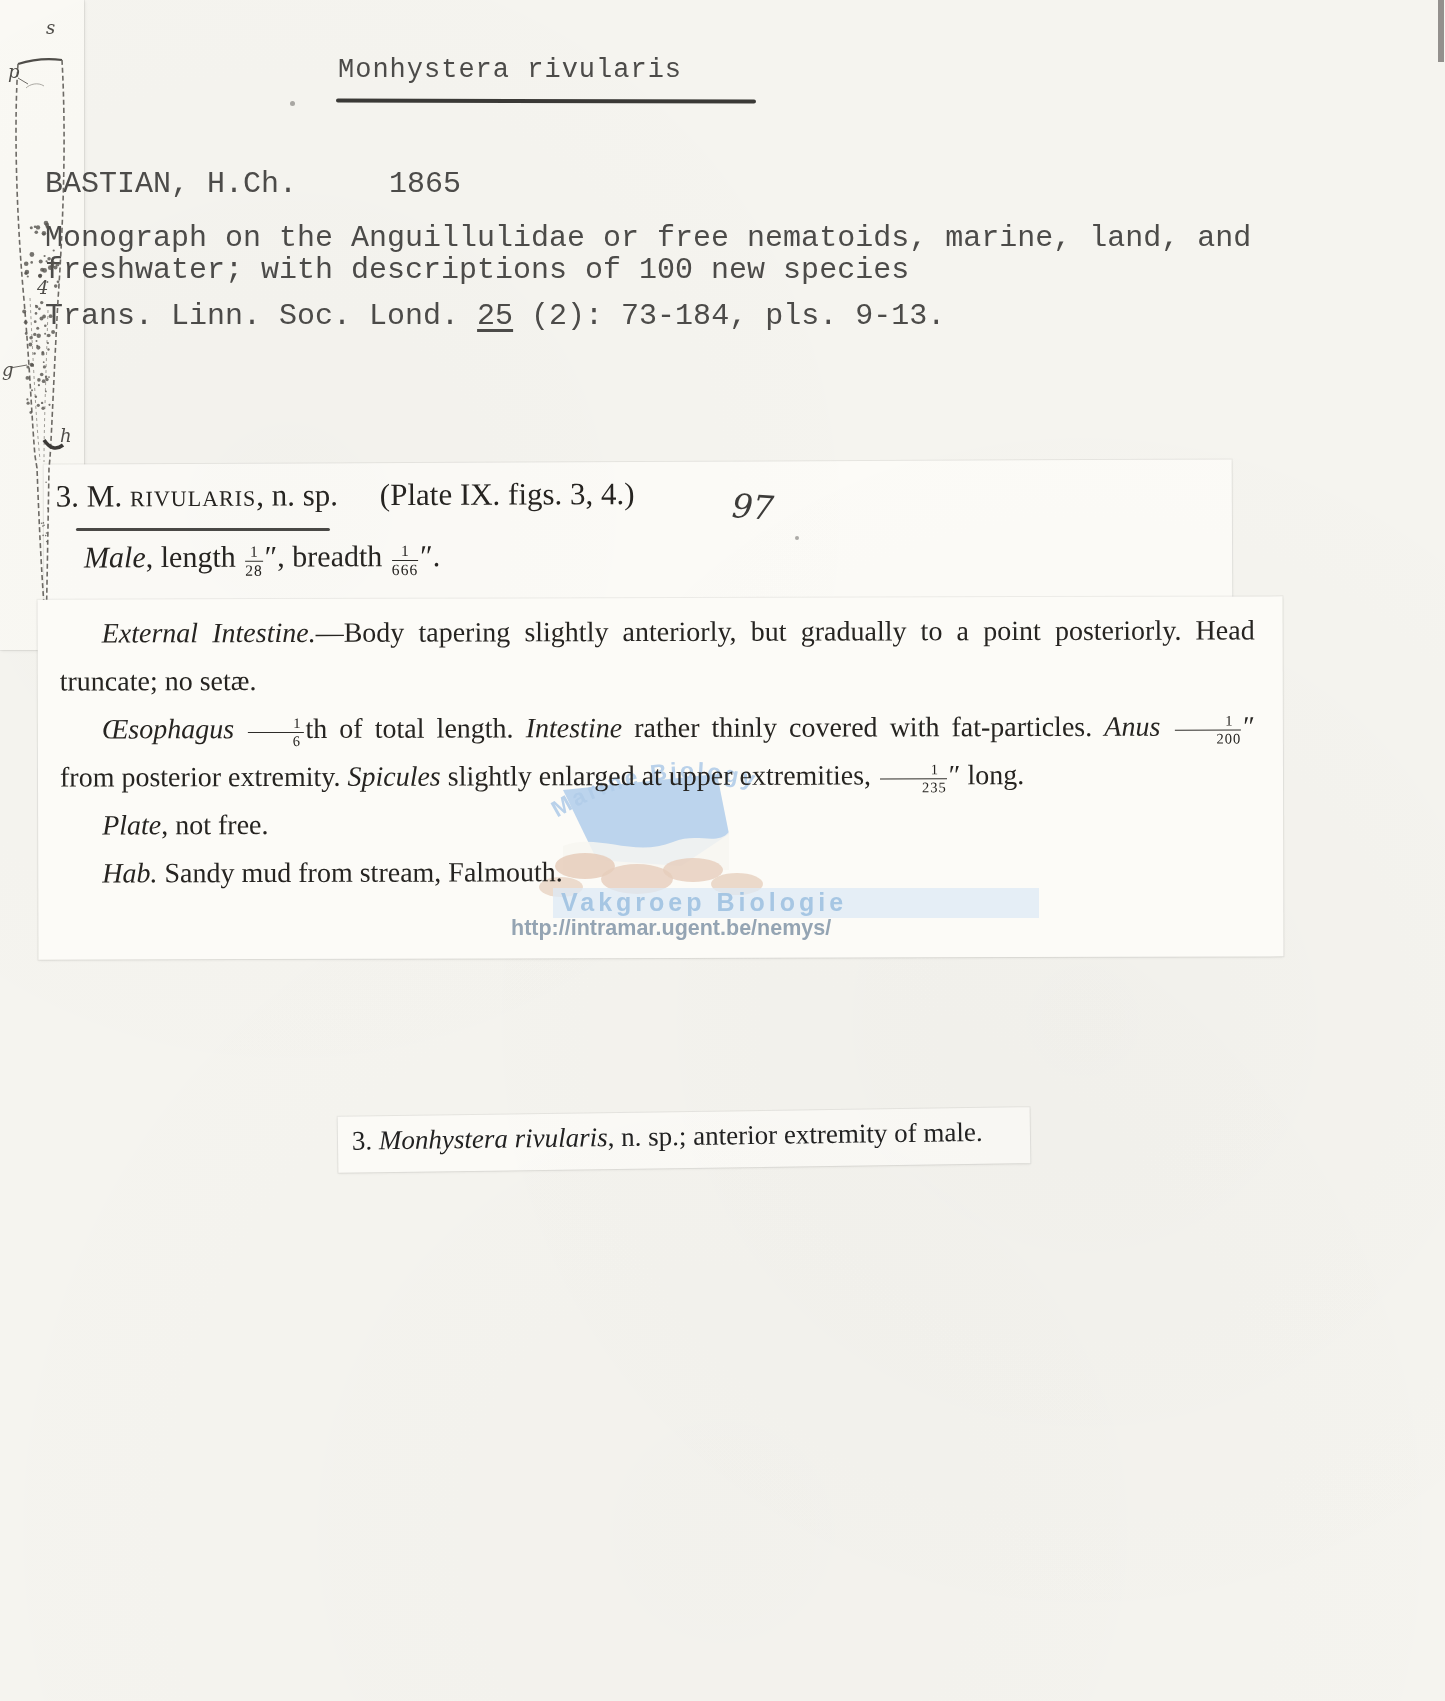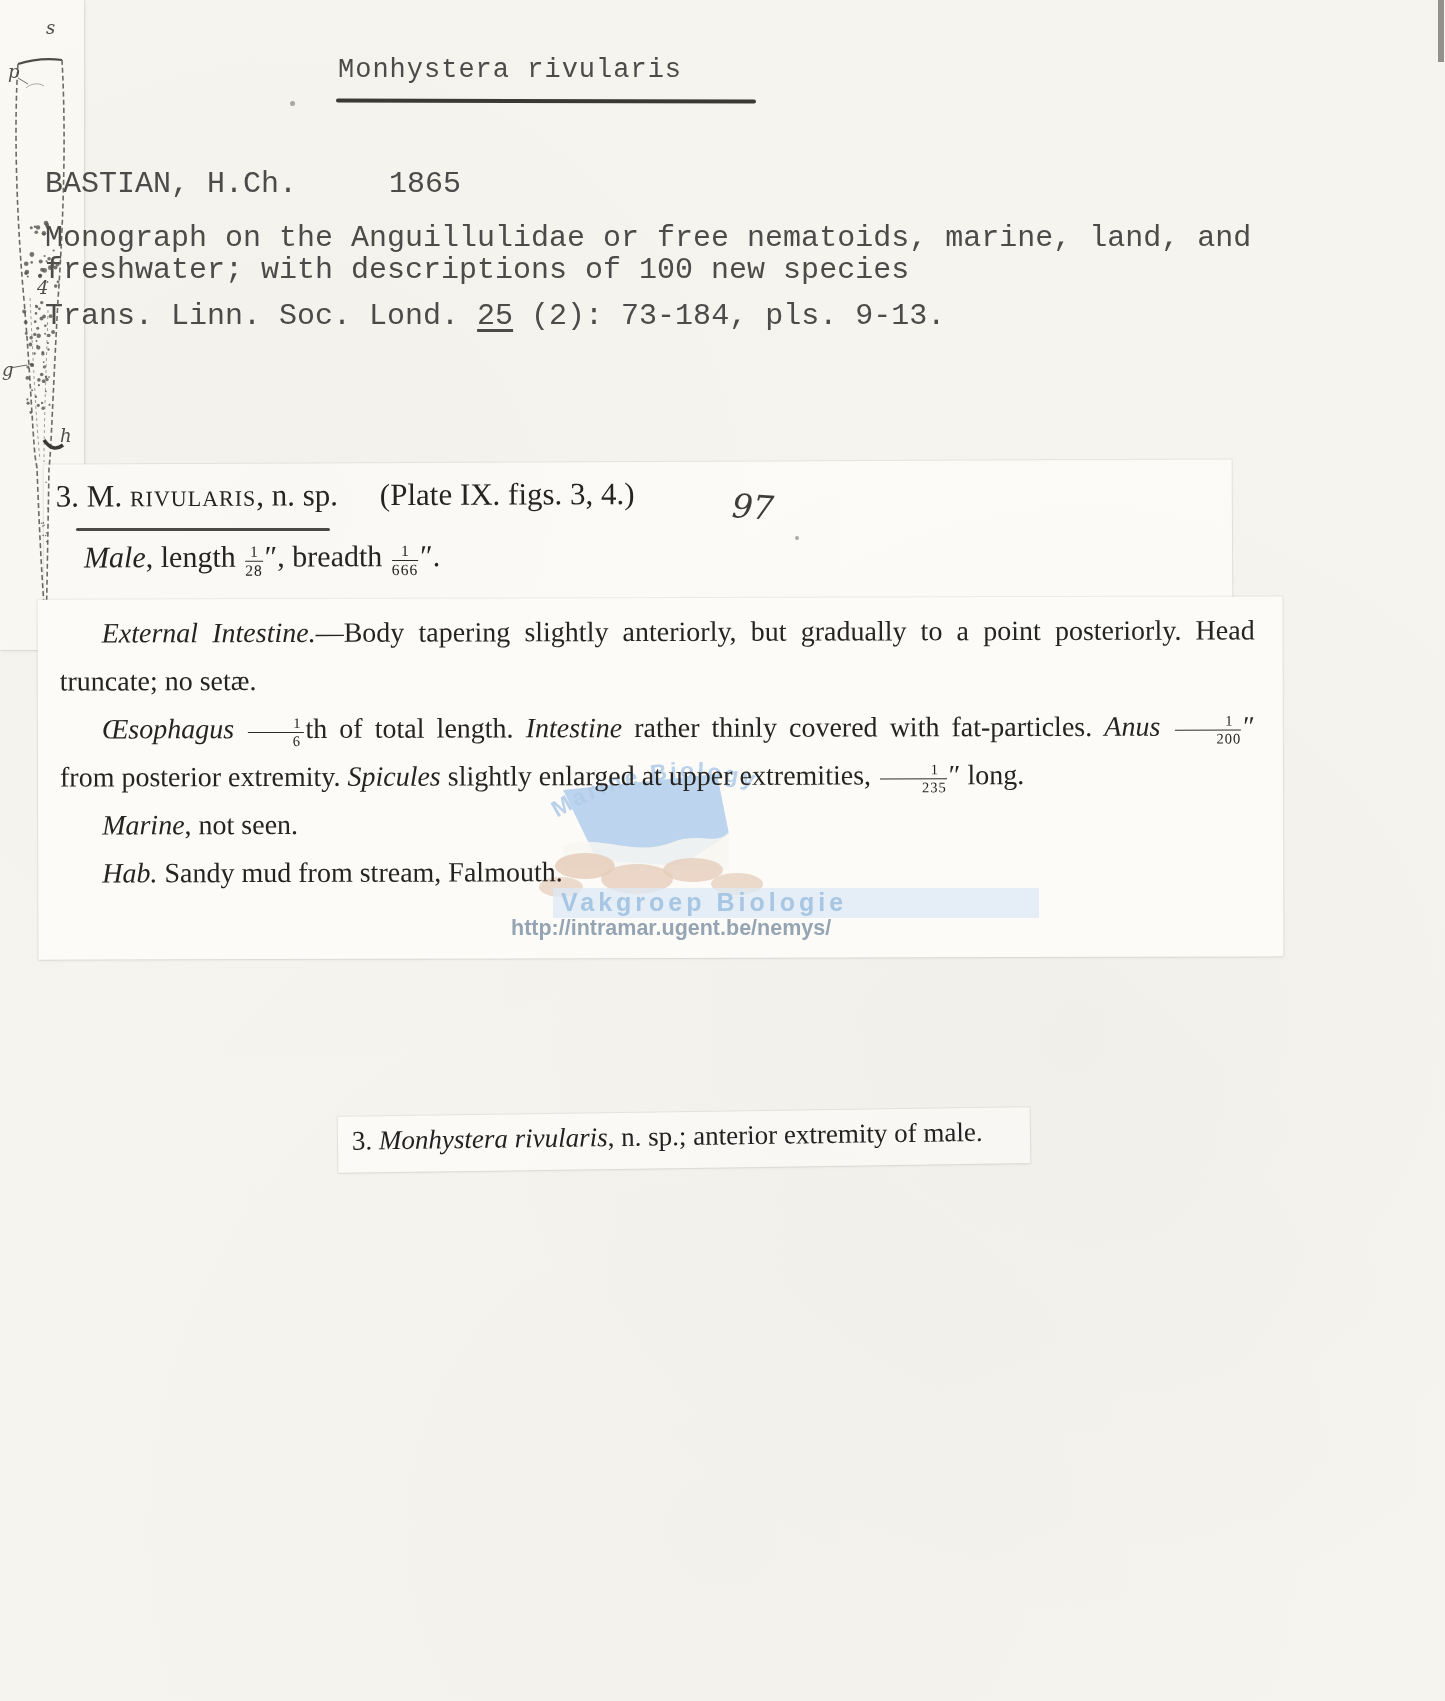--- a/index.html
+++ b/index.html
@@ -111,21 +111,21 @@
     </text>
     <rect x="48" y="150" width="486" height="30" fill="#dde9f5" opacity="0.75"></rect>
     <text x="56" y="173" font-family="Liberation Sans, sans-serif" font-size="25" font-weight="bold" letter-spacing="4" fill="#a6c6e3">Vakgroep Biologie</text>
     <text x="6" y="197" font-family="Liberation Sans, sans-serif" font-size="21.5" font-weight="bold" fill="#8fa0b0" opacity="0.95">http://intramar.ugent.be/nemys/</text>
   </svg>
 
   <div class="strip-desc-text book">
     <div class="desc-inner">
       <p><span class="it">External Intestine.</span><span>—Body tapering slightly anteriorly, but gradually to a point posteriorly.  Head truncate; no setæ.</span></p>
       <p><span class="it">Œsophagus </span><span class="frac"><span class="fnum">1</span><span class="fden">6</span></span><span>th of total length.  </span><span class="it">Intestine</span><span> rather thinly covered with fat-particles. </span><span class="it">Anus </span><span class="frac"><span class="fnum">1</span><span class="fden">200</span></span><span>″ from posterior extremity.  </span><span class="it">Spicules</span><span> slightly enlarged at upper extremities, </span><span class="frac"><span class="fnum">1</span><span class="fden">235</span></span><span>″ long.</span></p>
-      <p class="short"><span class="it">Marine</span><span>, not seen.</span></p>
+      <p class="short"><span class="it">Plate</span><span>, not free.</span></p>
       <p class="short"><span class="it">Hab.</span><span>  Sandy mud from stream, Falmouth.</span></p>
     </div>
   </div>
 
   <div class="strip-figure">
     <svg class="figure-svg" width="84" height="650" viewBox="0 0 84 650">
 
       <path d="M18,64 Q40,57 62,60" fill="none" stroke="#4f4d49" stroke-width="2.2"></path>
 
       <path d="M18,64 C14,122 16,212 24,300 C30,370 32,422 35,456 L37,468 C39,522 42,586 46,630" fill="none" stroke="#6d6a65" stroke-width="1.6" stroke-dasharray="5 3"></path>

